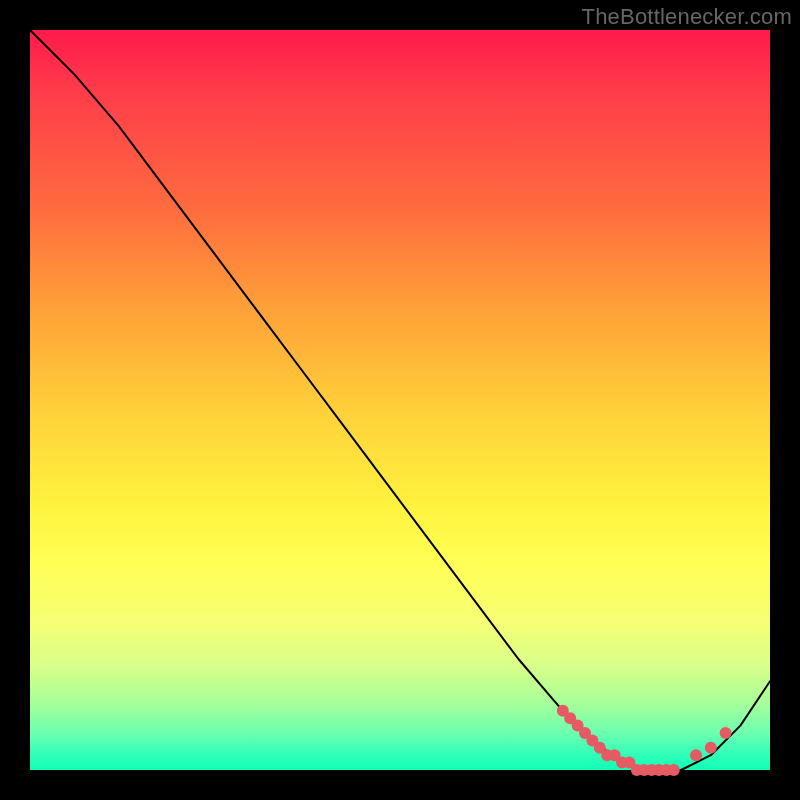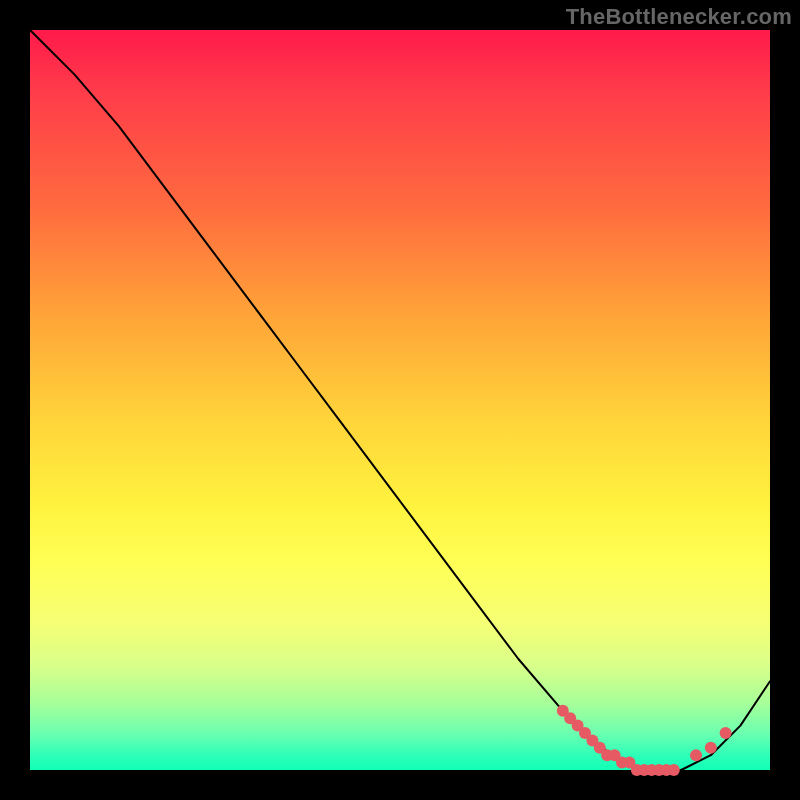--- a/index.html
+++ b/index.html
@@ -9,21 +9,20 @@
     height: 800px;
     background: #000;
     overflow: hidden;
     font-family: Arial, Helvetica, sans-serif;
   }
   .frame {
     position: relative;
     width: 800px;
     height: 800px;
     background: #000;
-    font-weight: bold;
   }
   .watermark {
     position: absolute;
     top: 4px;
     right: 8px;
     color: #666;
     font-size: 22px;
     letter-spacing: 0.2px;
     z-index: 10;
     user-select: none;

